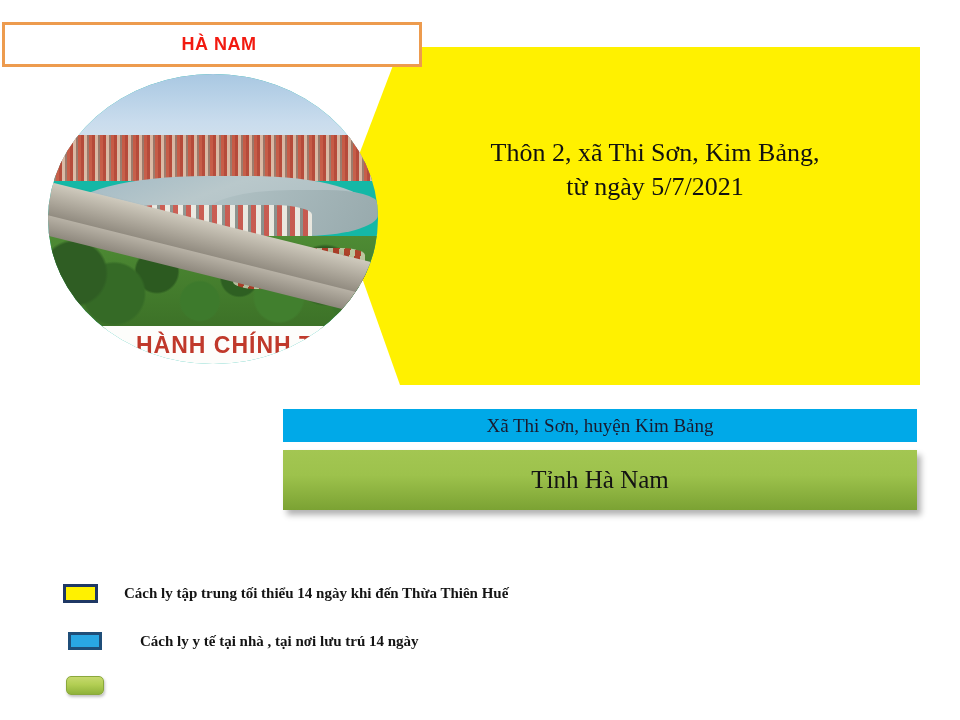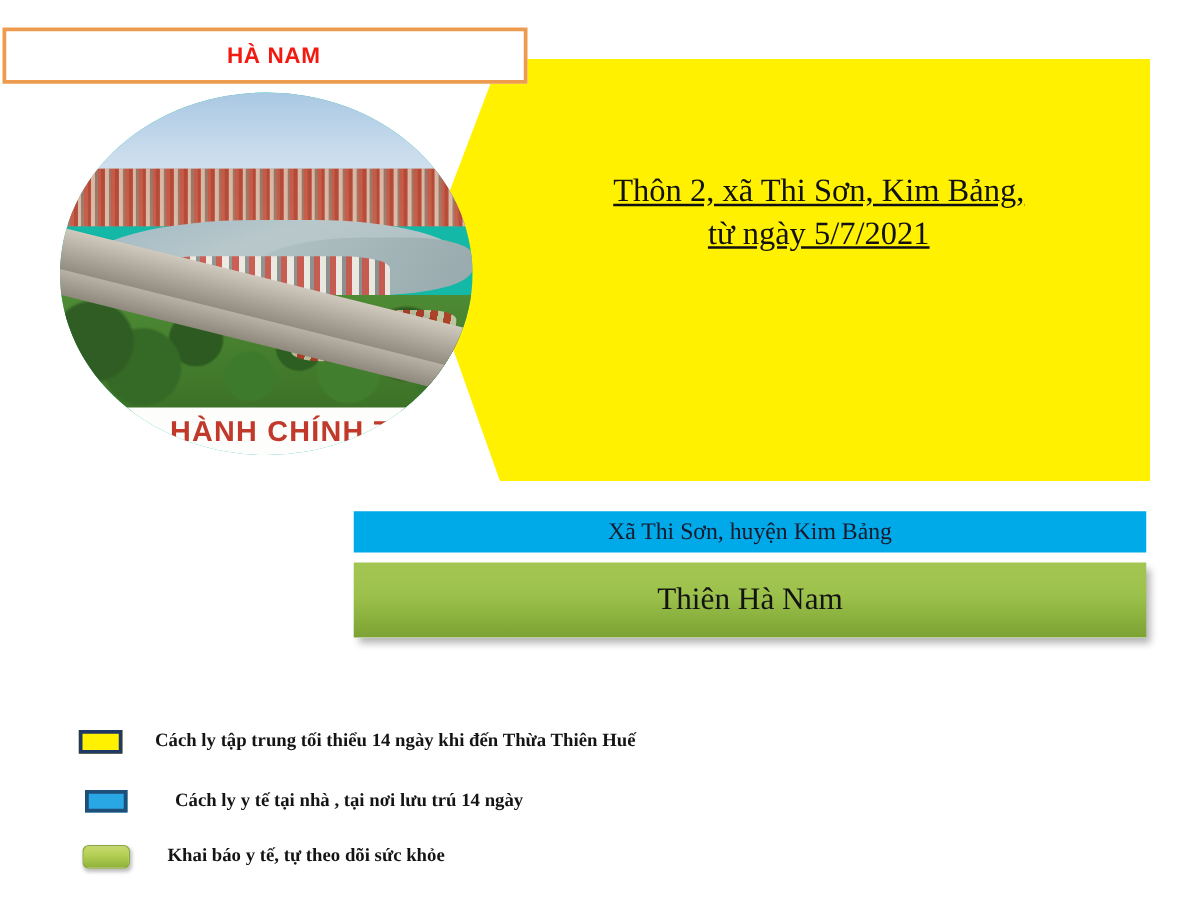--- a/index.html
+++ b/index.html
@@ -29,21 +29,20 @@
     position: absolute;
     left: 420px;
     top: 136px;
     width: 470px;
     text-align: center;
     font-size: 26px;
     line-height: 1.32;
     color: #111111;
     font-family: "Liberation Serif", serif;
     white-space: pre-line;
-    text-decoration: underline;
   }
 
   
   .title-box {
     position: absolute;
     left: 2px;
     top: 22px;
     width: 420px;
     height: 45px;
     background: #ffffff;
@@ -263,29 +262,28 @@
 
 <div class="title-box">
   <span class="title-text">HÀ NAM</span>
 </div>
 
 <div class="bar-blue">
   <span class="bar-label">Xã Thi Sơn, huyện Kim Bảng</span>
 </div>
 
 <div class="bar-green">
-  <span class="bar-label">Thiên Hà Nam</span>
+  <span class="bar-label">Tỉnh Hà Nam</span>
 </div>
 
 <div class="legend">
   <div class="legend-row r0">
     <div class="swatch yellow"></div>
     <div class="legend-text">Cách ly tập trung tối thiểu  14 ngày khi đến Thừa Thiên Huế</div>
   </div>
   <div class="legend-row r1">
     <div class="swatch blue"></div>
     <div class="legend-text">Cách ly  y tế tại  nhà , tại nơi  lưu trú 14 ngày</div>
   </div>
   <div class="legend-row r2">
     <div class="swatch green"></div>
-    <div class="legend-text">Khai báo y tế, tự theo dõi sức khỏe</div>
   </div>
 </div>
 
 </body></html>

